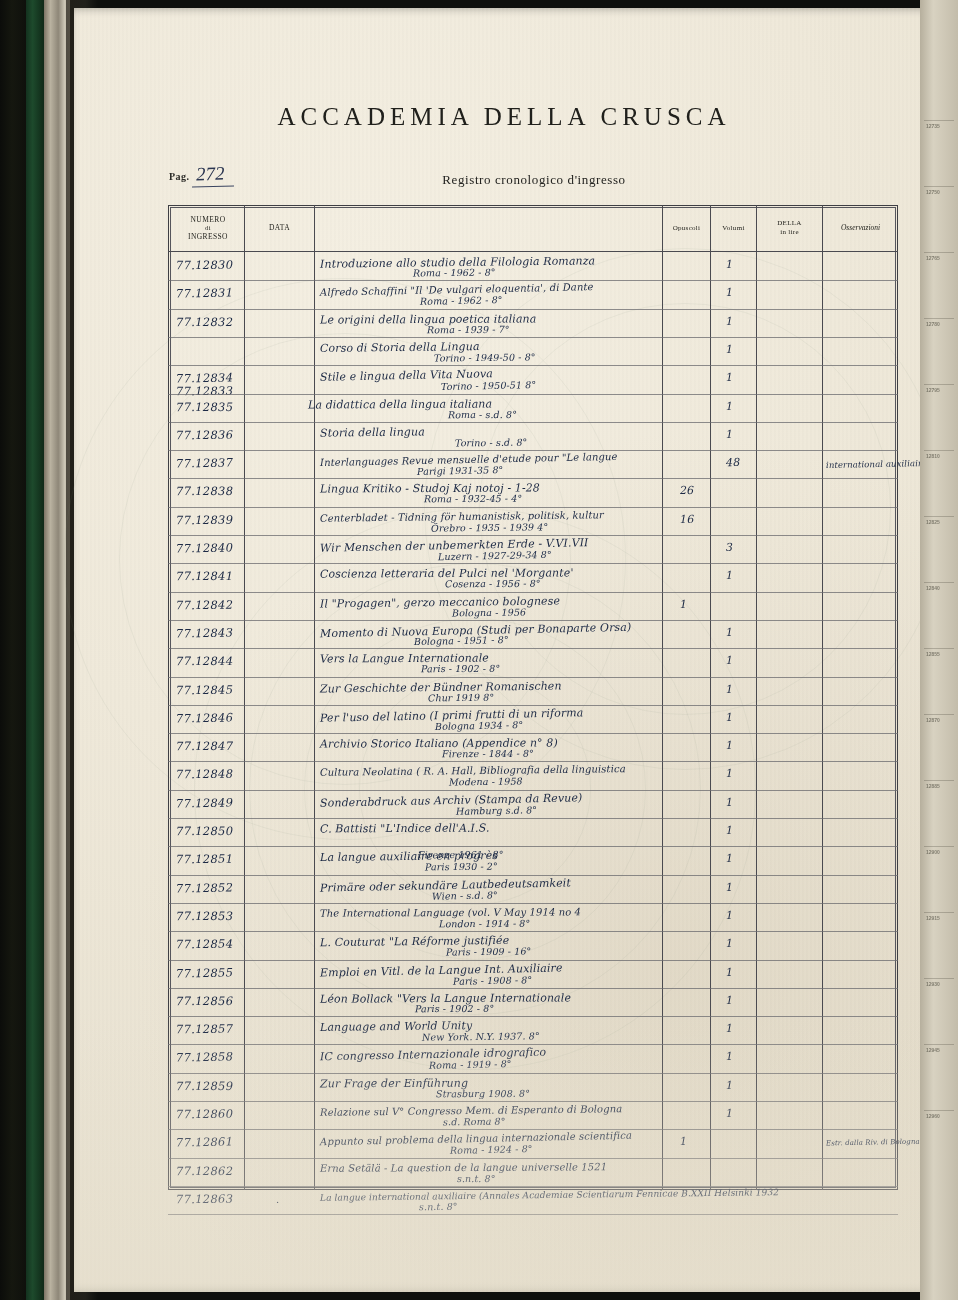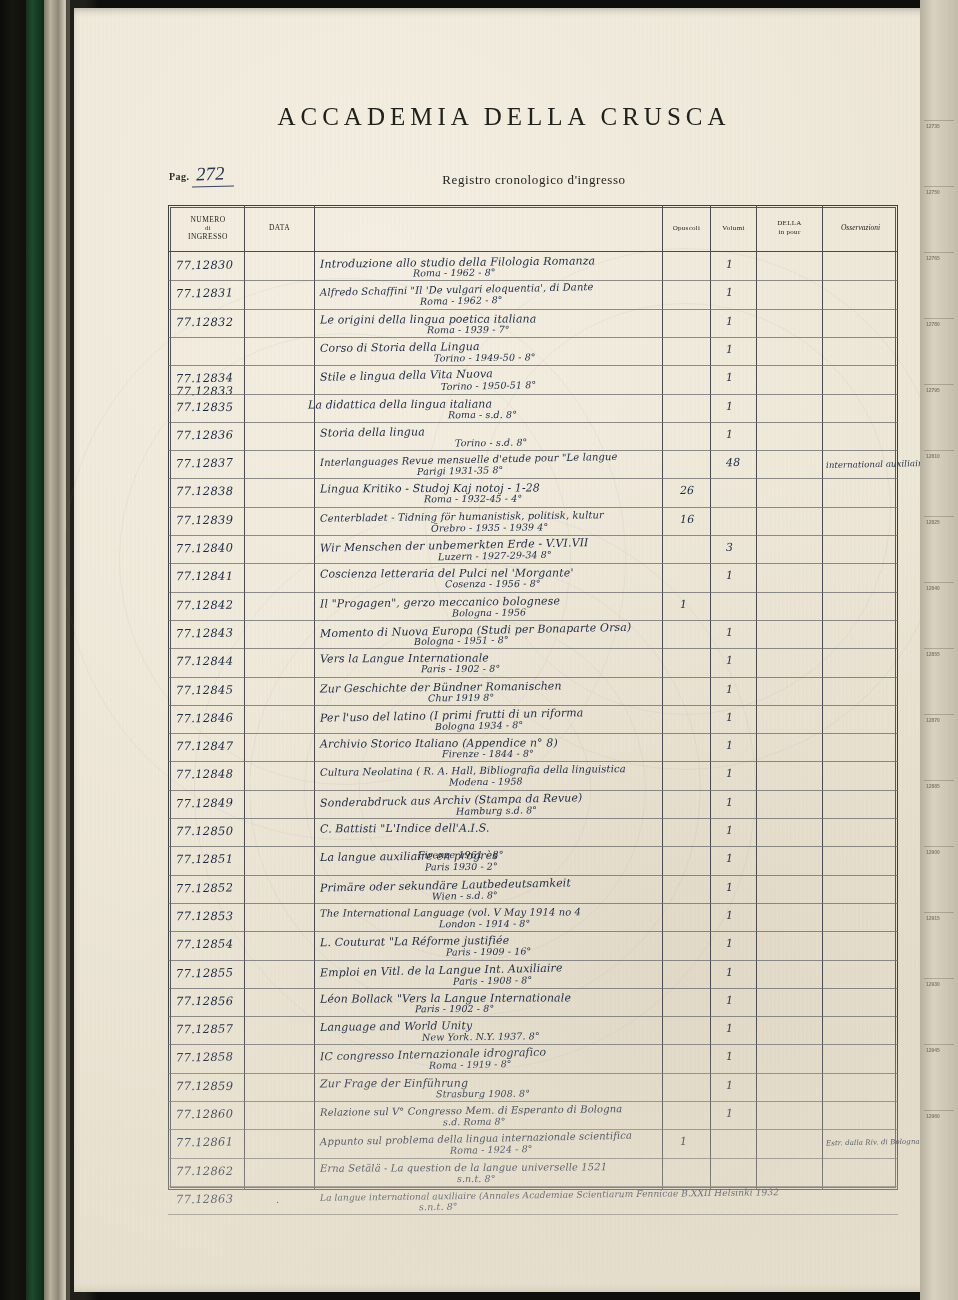--- a/index.html
+++ b/index.html
@@ -292,21 +292,21 @@
       <div class="hdr small" style="left:4px;width:72px;flex-direction:column;">
         <span>NUMERO</span>
         <span style="font-size:6.5px;">di</span>
         <span>INGRESSO</span>
       </div>
       <div class="hdr small" style="left:77px;width:69px;">DATA</div>
       <div class="hdr tiny" style="left:495px;width:47px;">Opuscoli</div>
       <div class="hdr tiny" style="left:543px;width:45px;">Volumi</div>
       <div class="hdr tiny" style="left:589px;width:65px;flex-direction:column;">
         <span>DELLA</span>
-        <span>in pour</span>
+        <span>in lire</span>
       </div>
       <div class="hdr italic" style="left:655px;width:75px;">Osservazioni</div>
 
       <div id="rows-layer">
           <div class="rowline" style="top: 75.3px;"></div>
           <div class="hand num skew1" style="left: 8px; top: 53px;">77.12830</div>
           <div class="hand title-line skew1" style="left: 152px; top: 51px;">Introduzione allo studio della Filologia Romanza</div>
           <div class="hand sub-line skew1" style="left: 245px; top: 62px; color: rgb(34, 48, 76);">Roma - 1962 -  8°</div>
           <div class="hand ctr skew1" style="left: 558px; top: 53px;">1</div>
           <div class="rowline" style="top: 103.6px;"></div>

